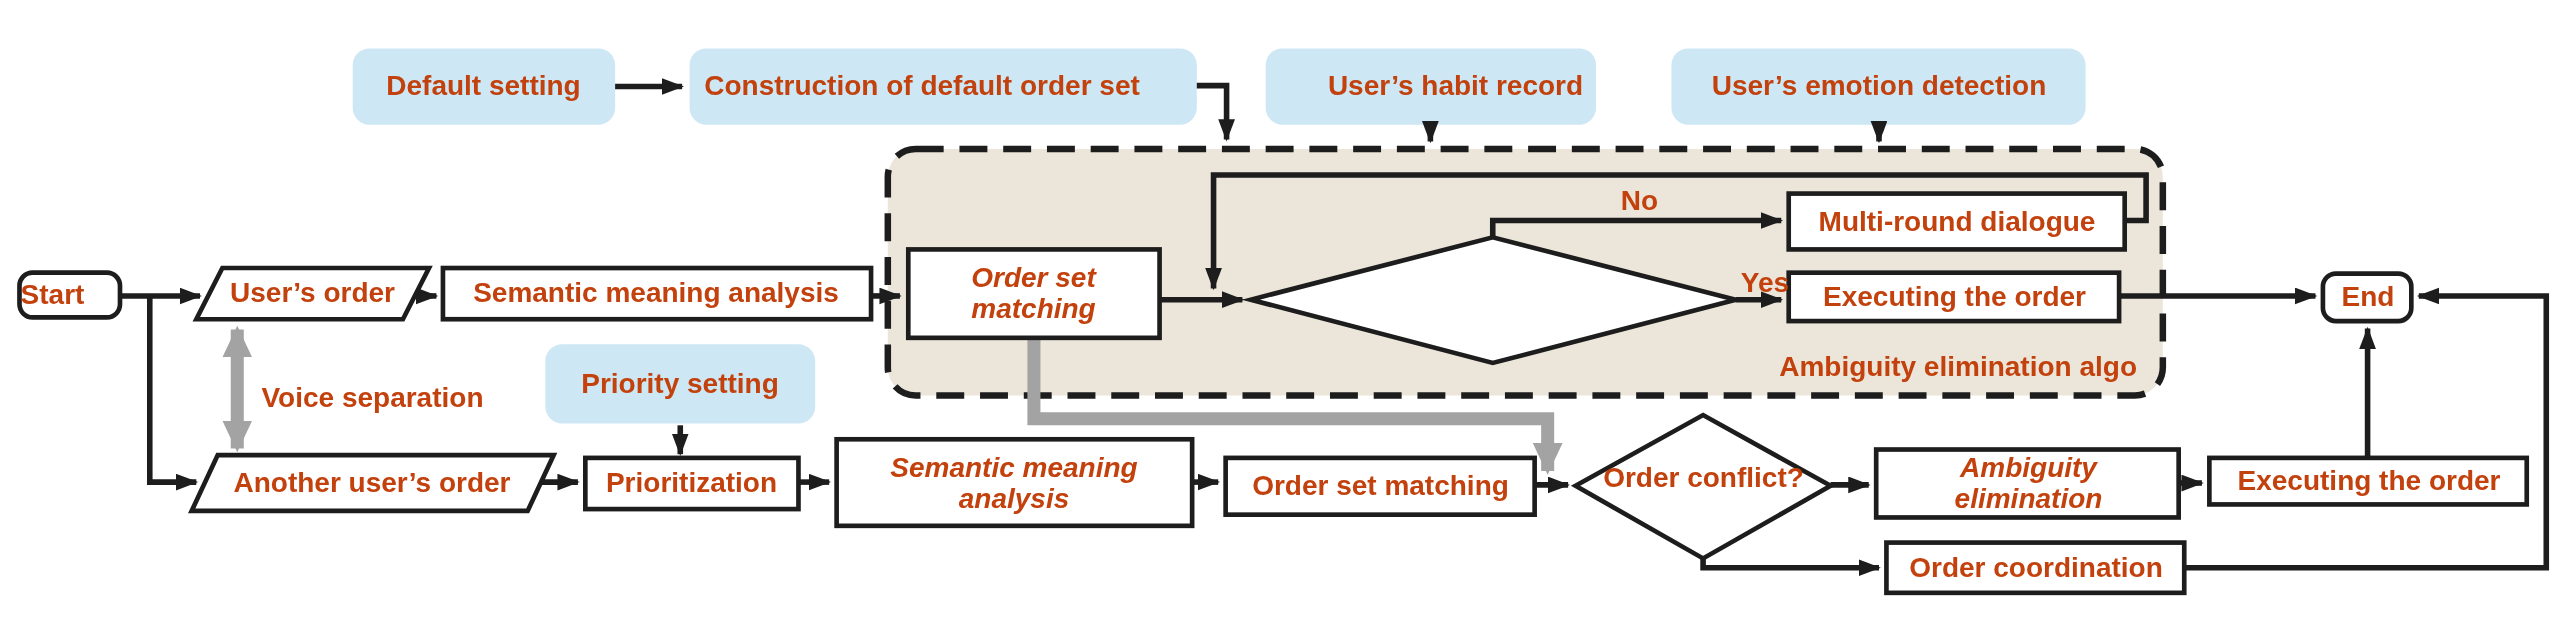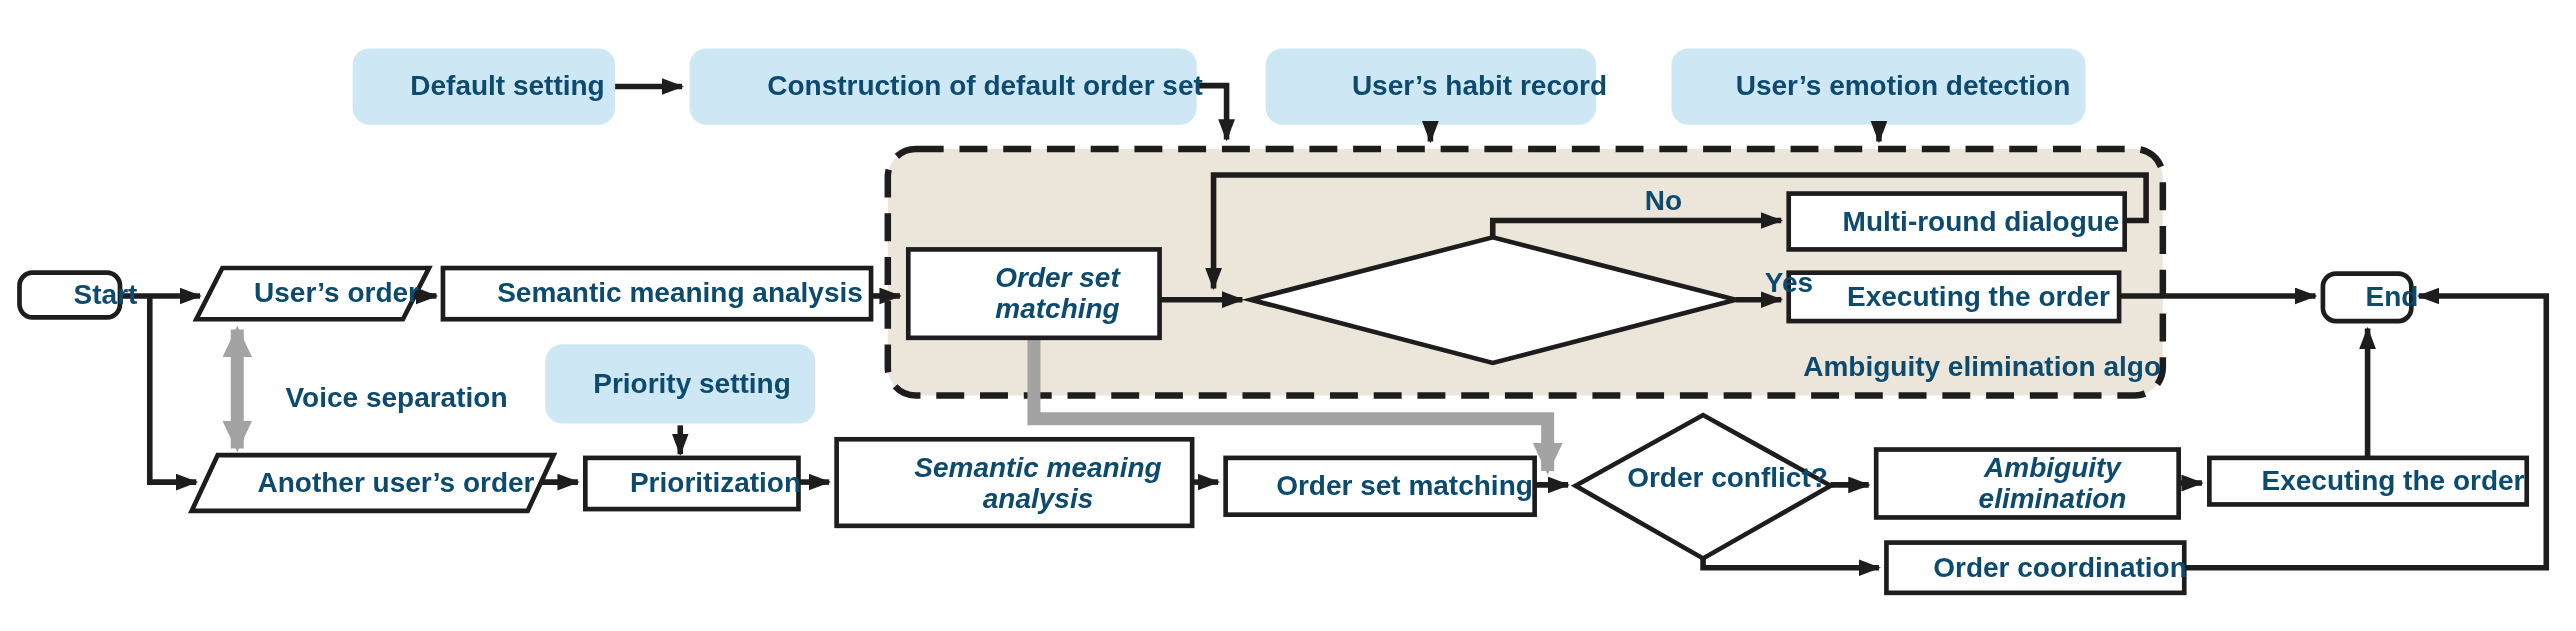--- a/index.html
+++ b/index.html
@@ -26,24 +26,23 @@
   }
   .label {
     position: absolute;
     display: flex;
     align-items: center;
     justify-content: center;
     text-align: center;
     font-size: 28px;
     font-weight: bold;
     line-height: 1.15;
-    color: #0c4a6e;
+    color: #c2410c;
     white-space: pre-line;
     pointer-events: none;
-    padding-left: 24px;
   }
   .label.right {
     justify-content: flex-end;
     text-align: right;
   }
   .label.small-gap { line-height: 1.1; font-style: italic; }
 </style>
 </head>
 <body>
 
@@ -112,26 +111,26 @@
     <rect x="628" y="492" width="229" height="55" fill="#ffffff" stroke="#1D1D1D" stroke-width="5"></rect>
     <rect x="898" y="472" width="382" height="93" fill="#ffffff" stroke="#1D1D1D" stroke-width="5"></rect>
     <rect x="1316" y="492" width="332" height="61" fill="#ffffff" stroke="#1D1D1D" stroke-width="5"></rect>
     <polygon points="1692,522 1829,446 1966,522 1829,600" fill="#ffffff" stroke="#1D1D1D" stroke-width="5"></polygon>
     <rect x="2015" y="483" width="325" height="73" fill="#ffffff" stroke="#1D1D1D" stroke-width="5"></rect>
     <rect x="2373" y="492" width="341" height="50" fill="#ffffff" stroke="#1D1D1D" stroke-width="5"></rect>
     <rect x="2026" y="583" width="320" height="54" fill="#ffffff" stroke="#1D1D1D" stroke-width="5"></rect>
   </svg>
 
   <div class="label" style="left:352px;top:48px;width:263px;height:76px;">Default setting</div>
-  <div class="label" style="left:689px;top:48px;width:544px;height:76px;">Construction of default order set</div>
+  <div class="label" style="left:650px;top:48px;width:544px;height:76px;">Construction of default order set</div>
   <div class="label" style="left:1266px;top:48px;width:331px;height:76px;margin-left:24px;">User’s habit record</div>
   <div class="label" style="left:1672px;top:48px;width:414px;height:76px;">User’s emotion detection</div>
-  <div class="label" style="left:533px;top:345px;width:270px;height:79px;">Priority setting</div>
+  <div class="label" style="left:545px;top:345px;width:270px;height:79px;">Priority setting</div>
 
-  <div class="label" style="left:31px;top:273px;width:101px;height:45px;">Start</div>
+  <div class="label" style="left:2px;top:273px;width:101px;height:45px;">Start</div>
   <div class="label" style="left:196px;top:268px;width:233px;height:51px;">User’s order</div>
   <div class="label" style="left:442px;top:268px;width:428px;height:51px;">Semantic meaning analysis</div>
   <div class="label small-gap" style="left:908px;top:250px;width:251px;height:88px;">Order set
 matching</div>
   <div class="label" style="left:1593px;top:183px;width:93px;height:37px;">No</div>
   <div class="label" style="left:1723px;top:265px;width:84px;height:37px;">Yes</div>
   <div class="label" style="left:1789px;top:194px;width:336px;height:56px;text-align:center;">Multi-round dialogue</div>
   <div class="label" style="left:1789px;top:273px;width:331px;height:48px;">Executing the order</div>
   <div class="label right" style="left:1760px;top:348px;width:377px;height:39px;">Ambiguity elimination algo</div>
   <div class="label" style="left:2324px;top:274px;width:88px;height:47px;">End</div>

